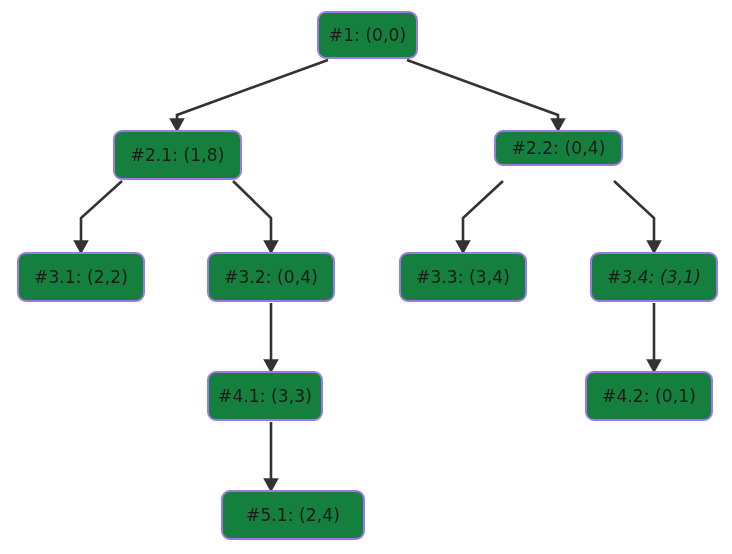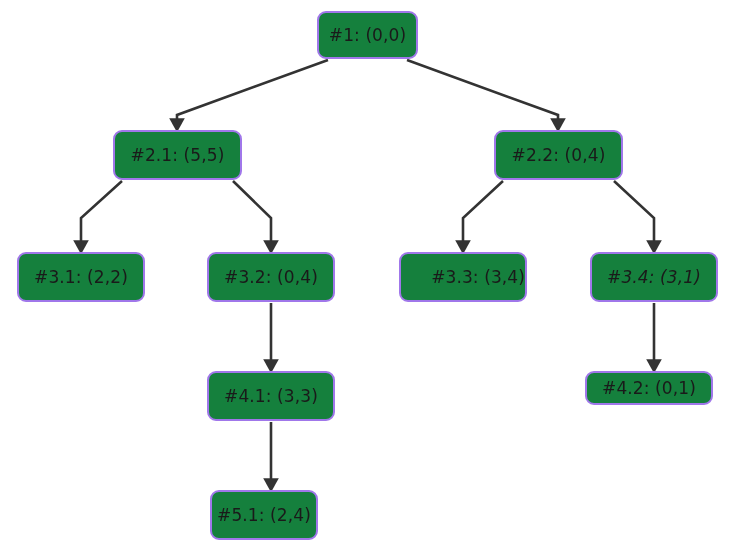--- a/index.html
+++ b/index.html
@@ -60,41 +60,41 @@
         <polyline points="654,303 654,365" fill="none" stroke="#333333" stroke-width="2.6" stroke-linejoin="miter" stroke-linecap="butt" marker-end="url(#arrowhead)"></polyline>
         <polyline points="271,422 271,484" fill="none" stroke="#333333" stroke-width="2.6" stroke-linejoin="miter" stroke-linecap="butt" marker-end="url(#arrowhead)"></polyline>
       </g>
   </svg>
 
   <div id="nodes-group">
       <div class="node" style="left: 317px; top: 11px; width: 101px; height: 48px;">
         <span>#1: (0,0)</span>
       </div>
       <div class="node" style="left: 113px; top: 130px; width: 129px; height: 50px;">
-        <span>#2.1: (5,5)</span>
+        <span>#2.1: (1,8)</span>
       </div>
-      <div class="node" style="left: 494px; top: 130px; width: 129px; height: 50px;">
+      <div class="node" style="left: 494px; top: 130px; width: 129px; height: 36px;">
         <span>#2.2: (0,4)</span>
       </div>
       <div class="node" style="left: 17px; top: 252px; width: 128px; height: 50px;">
         <span>#3.1: (2,2)</span>
       </div>
       <div class="node" style="left: 207px; top: 252px; width: 128px; height: 50px;">
         <span>#3.2: (0,4)</span>
       </div>
-      <div class="node" style="left: 399px; top: 252px; width: 128px; height: 50px; justify-content: flex-end;">
+      <div class="node" style="left: 399px; top: 252px; width: 128px; height: 50px;">
         <span>#3.3: (3,4)</span>
       </div>
       <div class="node" style="left: 590px; top: 252px; width: 128px; height: 50px; font-style: italic;">
         <span>#3.4: (3,1)</span>
       </div>
-      <div class="node" style="left: 207px; top: 371px; width: 128px; height: 50px;">
+      <div class="node" style="left: 207px; top: 371px; width: 116px; height: 50px;">
         <span>#4.1: (3,3)</span>
       </div>
-      <div class="node" style="left: 585px; top: 371px; width: 128px; height: 34px;">
+      <div class="node" style="left: 585px; top: 371px; width: 128px; height: 50px;">
         <span>#4.2: (0,1)</span>
       </div>
-      <div class="node" style="left: 210px; top: 490px; width: 108px; height: 50px;">
+      <div class="node" style="left: 221px; top: 490px; width: 144px; height: 50px;">
         <span>#5.1: (2,4)</span>
       </div>
     </div>
 
 </div>
 
 </body></html>

